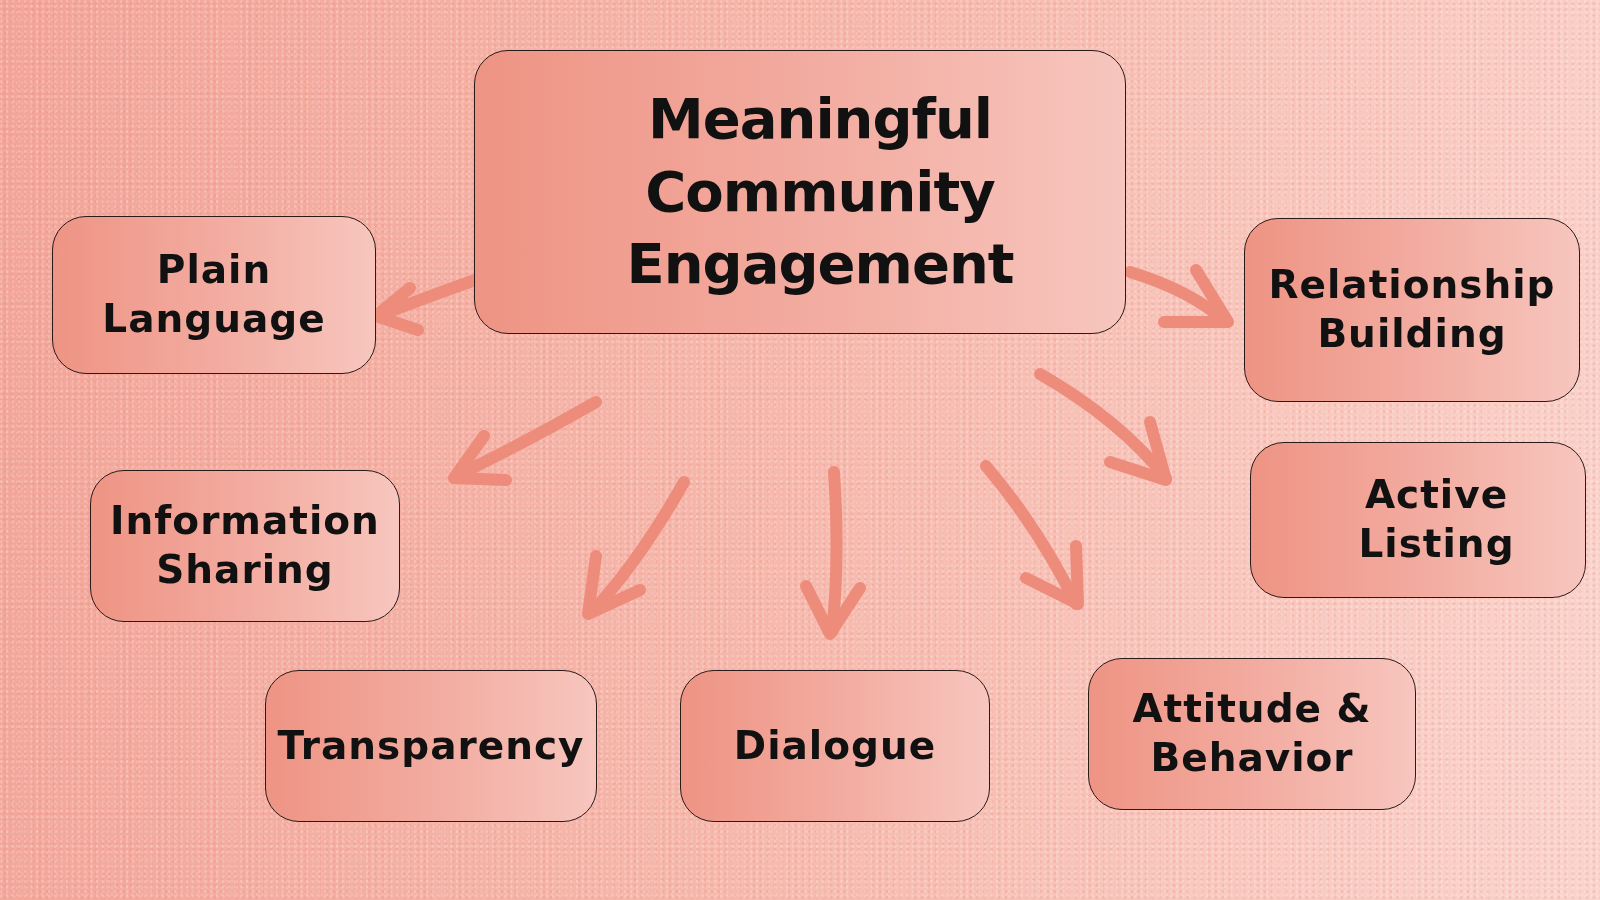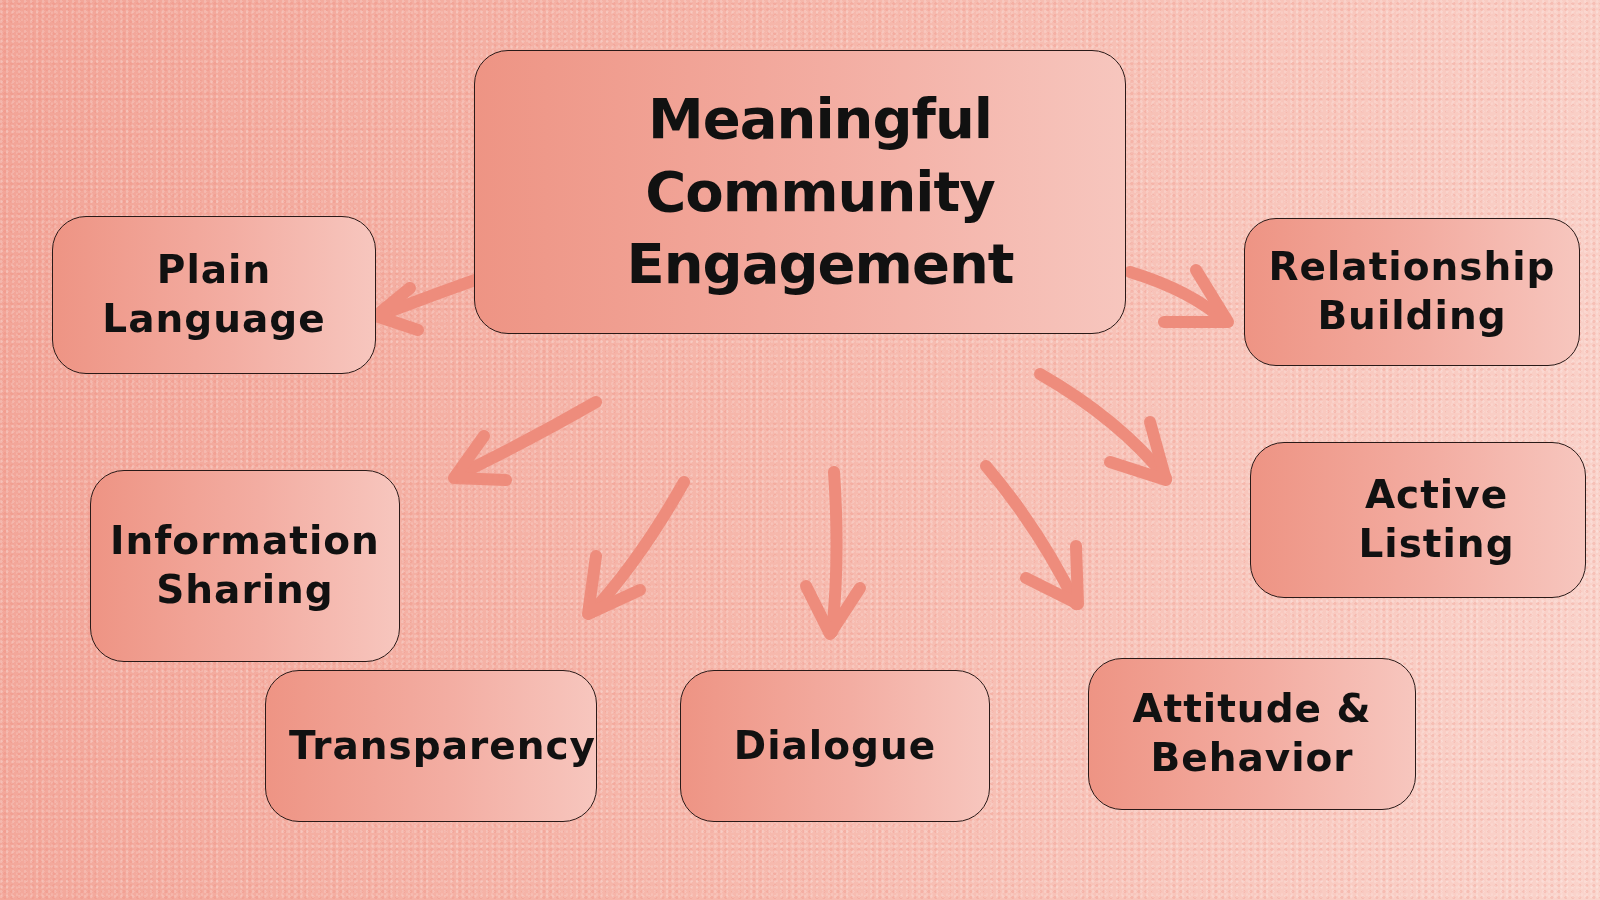--- a/index.html
+++ b/index.html
@@ -77,39 +77,39 @@
   <span>Meaningful
 Community
 Engagement</span>
 </div>
 
 <div class="box node" style="left:52px; top:216px; width:324px; height:158px;">
   <span>Plain
 Language</span>
 </div>
 
-<div class="box node" style="left:90px; top:470px; width:310px; height:192px;">
+<div class="box node" style="left:90px; top:470px; width:310px; height:152px;">
   <span>Information
 Sharing</span>
 </div>
 
-<div class="box node" style="left:265px; top:670px; width:332px; height:152px;justify-content:flex-end;">
+<div class="box node" style="left:265px; top:670px; width:332px; height:152px;">
   <span>Transparency</span>
 </div>
 
 <div class="box node" style="left:680px; top:670px; width:310px; height:152px;">
   <span>Dialogue</span>
 </div>
 
 <div class="box node" style="left:1088px; top:658px; width:328px; height:152px;">
   <span>Attitude &amp;
 Behavior</span>
 </div>
 
 <div class="box node" style="left:1250px; top:442px; width:336px; height:156px;padding-left:37px;">
   <span>Active
 Listing</span>
 </div>
 
-<div class="box node" style="left:1244px; top:218px; width:336px; height:148px;border-radius:32px;">
+<div class="box node" style="left:1244px; top:218px; width:336px; height:184px;">
   <span>Relationship
 Building</span>
 </div>
 
 </body></html>

